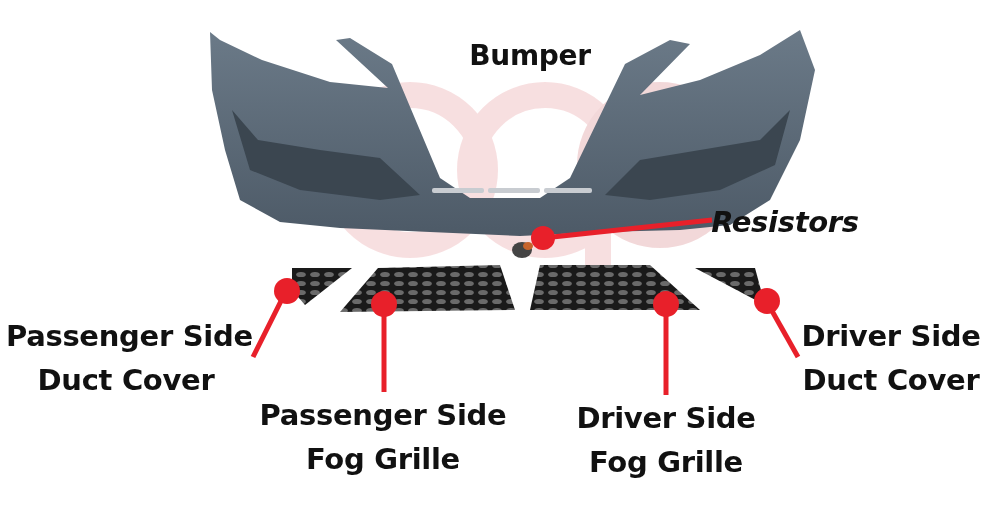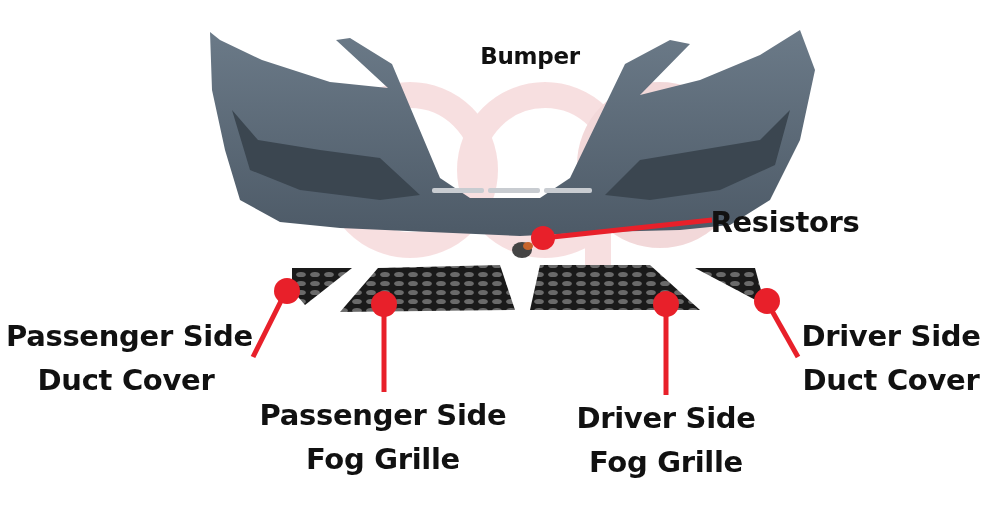--- a/index.html
+++ b/index.html
@@ -67,24 +67,24 @@
     <g>
       <line x1="666" y1="305" x2="666" y2="395" stroke="#e8202a" stroke-width="5"></line>
       <circle cx="666" cy="304" r="13" fill="#e8202a"></circle>
     </g>
     <g>
       <line x1="767" y1="302" x2="798" y2="357" stroke="#e8202a" stroke-width="5"></line>
       <circle cx="767" cy="301" r="13" fill="#e8202a"></circle>
     </g>
   </svg>
 
-  <div class="label" style="left:440px;top:34px;width:180px;font-size:23px;">
+  <div class="label" style="left:440px;top:34px;width:180px;font-size:28px;">
     <span>Bumper</span>
   </div>
-  <div class="label" style="left:710px;top:200px;width:150px;">
+  <div class="label" style="left:710px;top:200px;width:150px;font-style:italic;">
     <span>Resistors</span>
   </div>
   <div class="label" style="left:6px;top:314px;width:240px;">
     <span>Passenger Side</span>
     <span>Duct Cover</span>
   </div>
   <div class="label" style="left:258px;top:393px;width:250px;">
     <span>Passenger Side</span>
     <span>Fog Grille</span>
   </div>

